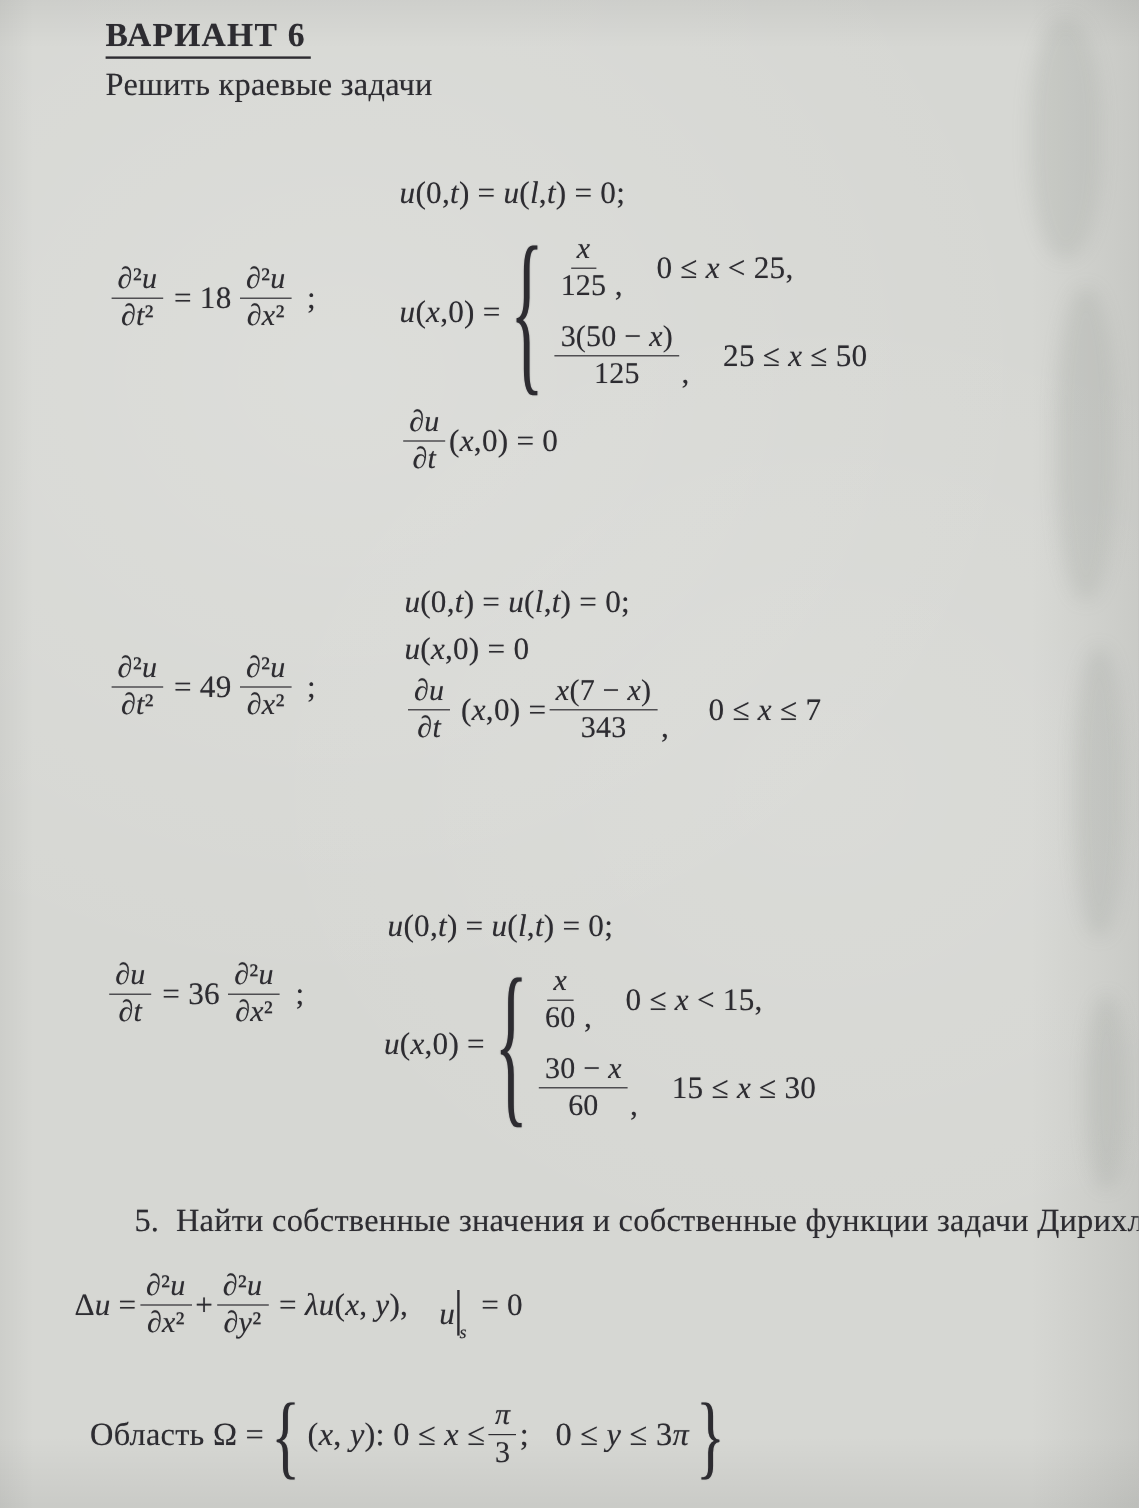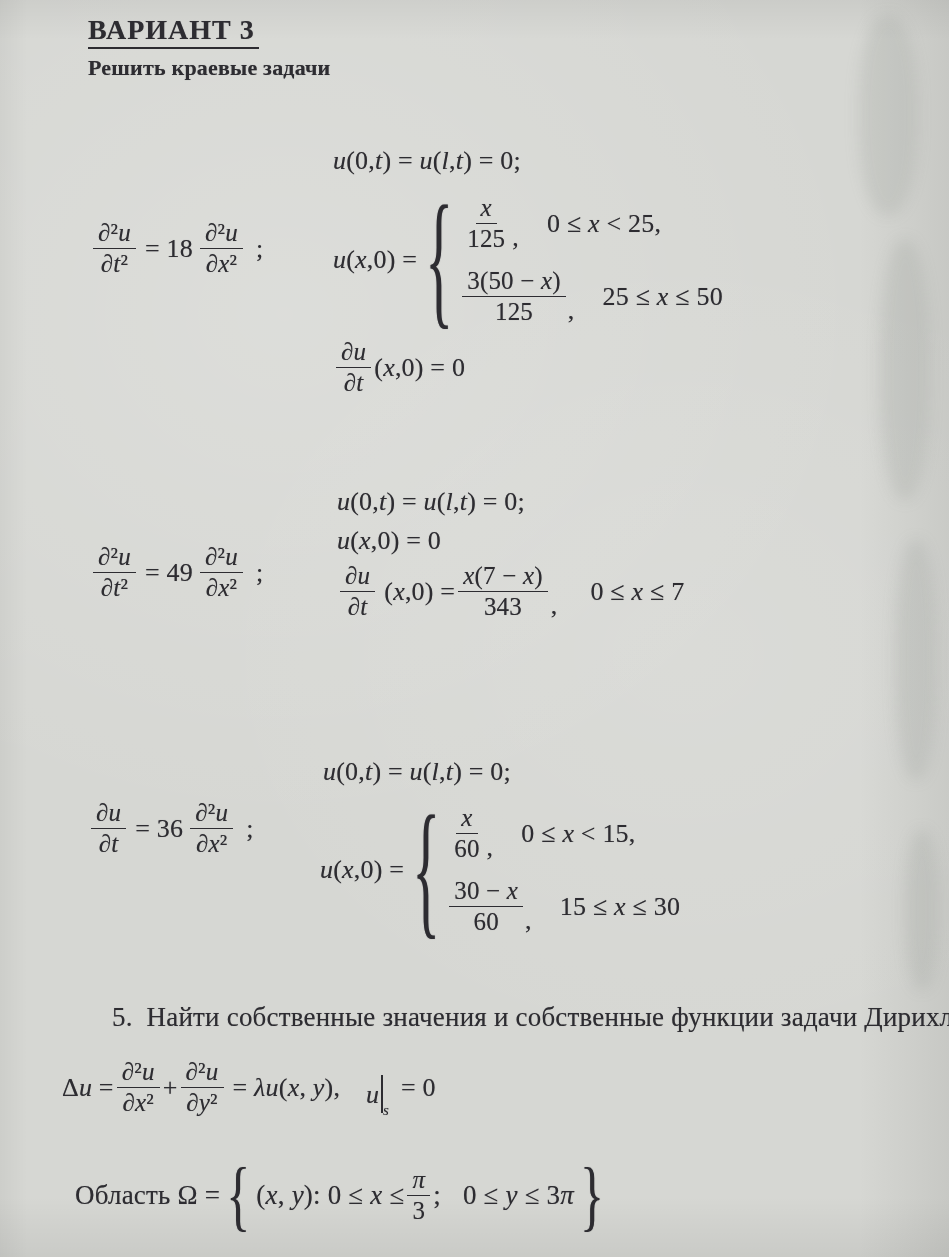--- a/index.html
+++ b/index.html
@@ -26,21 +26,21 @@
   .abs{position:absolute;}
 
   
   .ghost{position:absolute;background:rgba(122,126,122,0.14);filter:blur(7px);border-radius:45%;}
 
   
   .title{
     font-size:28px;font-weight:bold;letter-spacing:1px;
     display:inline-block;border-bottom:2.5px solid #2d2c31;padding:0 4px 1px 0;
   }
-  .subtitle{font-size:22px;margin-top:6px;font-weight:bold;}
+  .subtitle{font-size:27px;margin-top:6px;}
 
   
   .eq{display:flex;align-items:center;font-size:26px;white-space:nowrap;}
   .frac{display:inline-flex;flex-direction:column;align-items:center;text-align:center;
         font-size:25px;line-height:1.12;margin:0 3px;vertical-align:middle;}
   .frac .num{padding:0 5px 1px;border-bottom:1.7px solid #2d2c31;}
   .frac .den{padding:1px 5px 0;}
   .rel{margin:0 4px 0 6px;}
   .tail{margin-left:10px;}
   .plainline{font-size:26px;white-space:nowrap;}
@@ -76,21 +76,21 @@
 
   
   <div class="ghost" style="left:858px;top:15px;width:60px;height:200px;"></div>
   <div class="ghost" style="left:880px;top:240px;width:50px;height:260px;"></div>
   <div class="ghost" style="left:895px;top:540px;width:42px;height:240px;"></div>
   <div class="ghost" style="left:905px;top:830px;width:34px;height:160px;"></div>
 
   
   <section>
     <div class="abs" style="left:88px;top:14px;">
-      <div class="title">ВАРИАНТ 3</div>
+      <div class="title">ВАРИАНТ 6</div>
       <div class="subtitle">Решить краевые задачи</div>
     </div>
   </section>
 
   
   <section>
     <div class="eq abs" style="left:90px;top:219px;">
       <span class="frac">
           <span class="num"><i>∂</i>²<i>u</i></span>
           <span class="den"><i>∂t</i>²</span>

